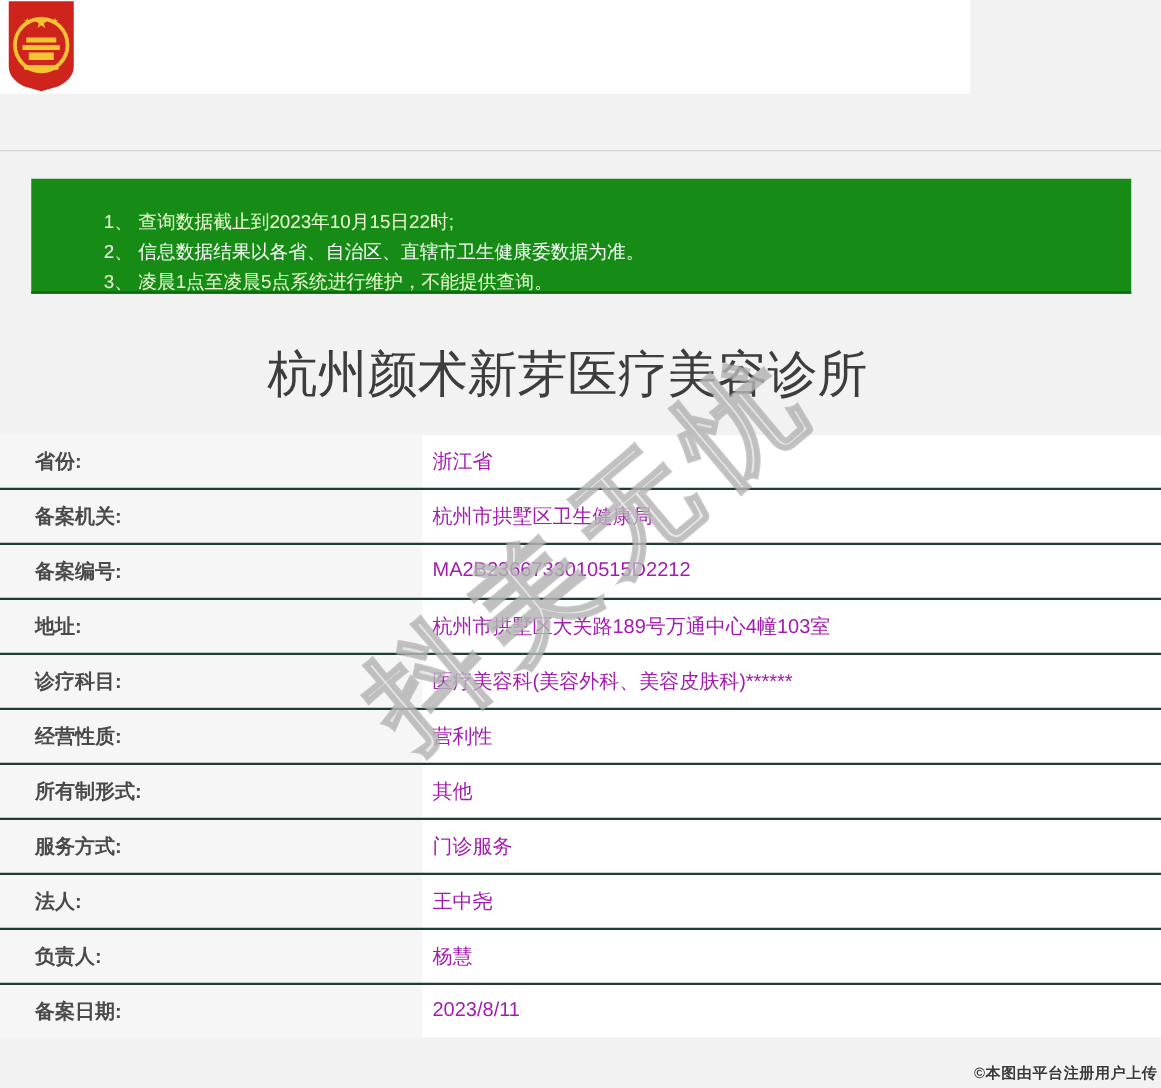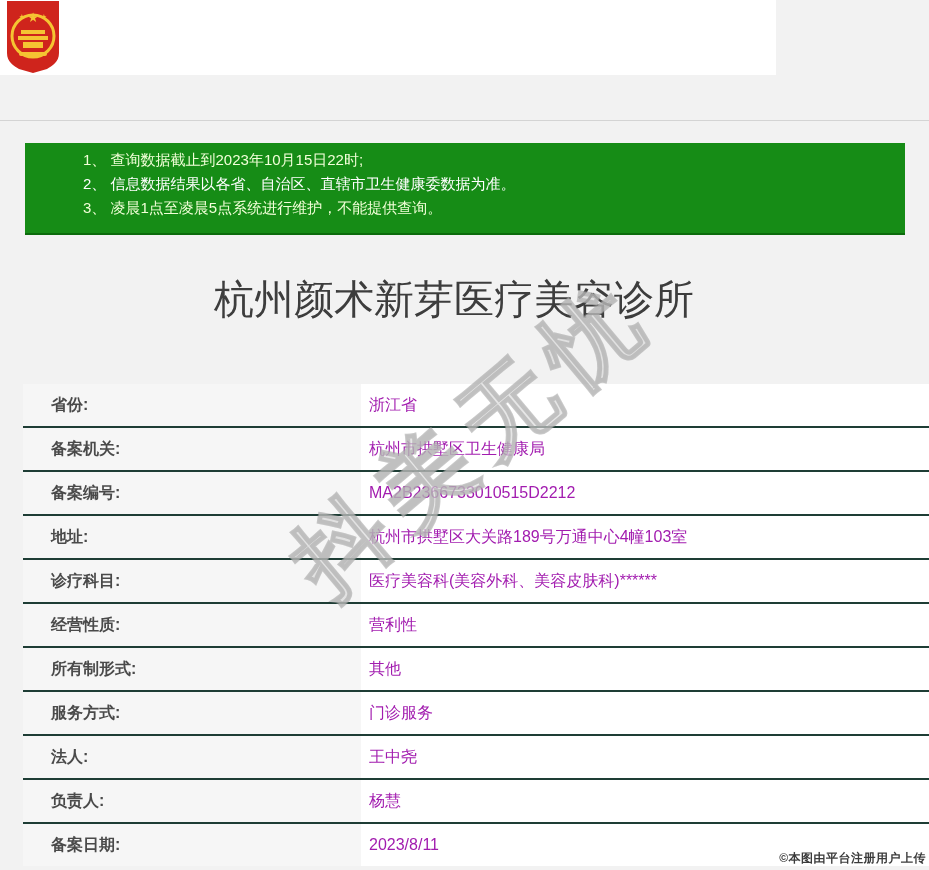--- a/index.html
+++ b/index.html
@@ -37,42 +37,41 @@
     width: 929px; height: 0;
     border-top: 1px solid #d4d4d4;
   }
 
   
   .notice-box {
     position: absolute; left: 25px; top: 143px;
     width: 880px; height: 92px;
     background: #168c16;
     border-bottom: 2px solid #0c6b0c;
-    padding: 5px 20px 0 58px;
+    padding: 23px 20px 0 58px;
   }
   .notice-line {
     font-size: 15px; line-height: 24px;
     color: #f2ffd8;
     list-style: none; white-space: nowrap;
   }
 
   
   .page-title {
     position: absolute; left: 0; top: 272px;
     width: 908px;
     text-align: center;
     font-size: 40px; font-weight: 400; color: #3d3d3d;
     white-space: nowrap;
   }
 
   
   .record-table {
-    position: absolute; left: 0; top: 384px;
+    position: absolute; left: 0; top: 348px;
     width: 929px;
-    padding-left: 23px;
   }
   .record-row {
     display: flex;
     width: 929px; height: 44px;
     border-bottom: 2px solid #1e3d35;
   }
   .record-row:last-child { border-bottom: none; height: 42px; }
   .record-label {
     width: 338px; height: 100%;
     background: #f6f6f6;

